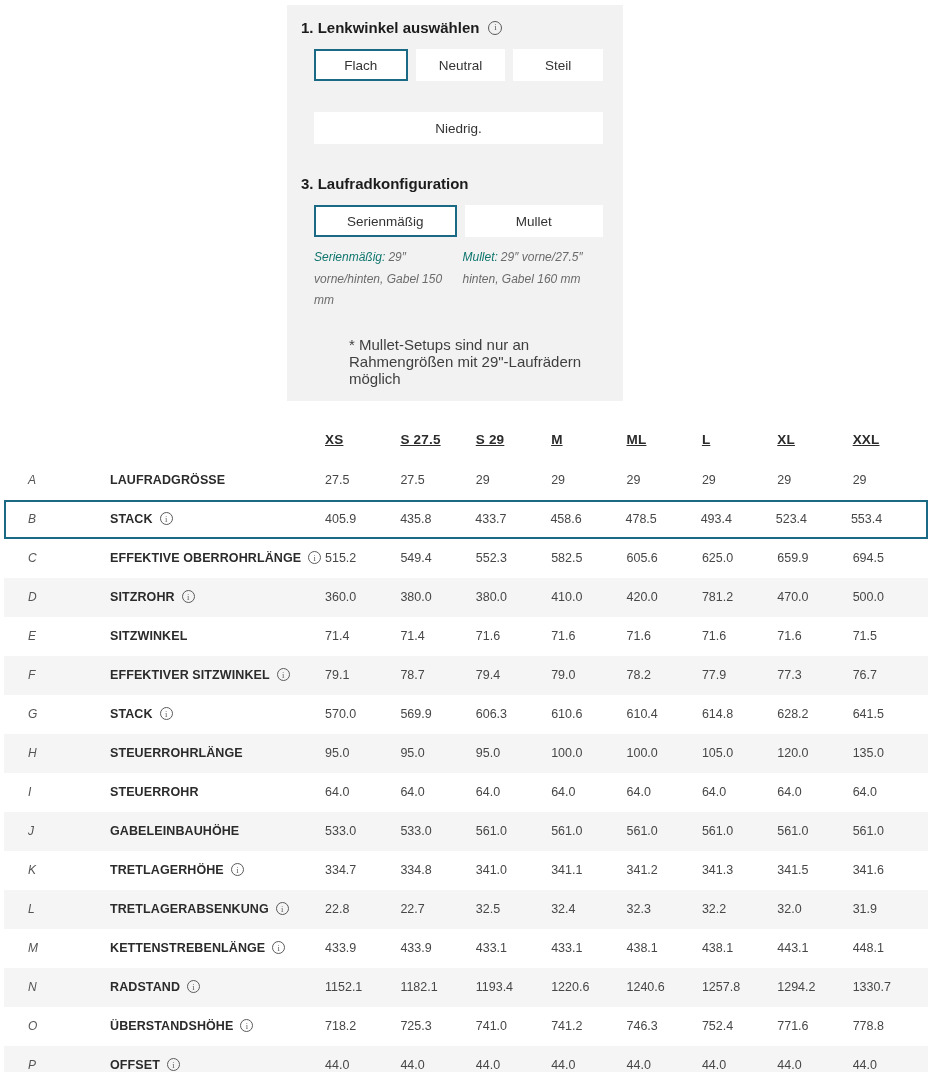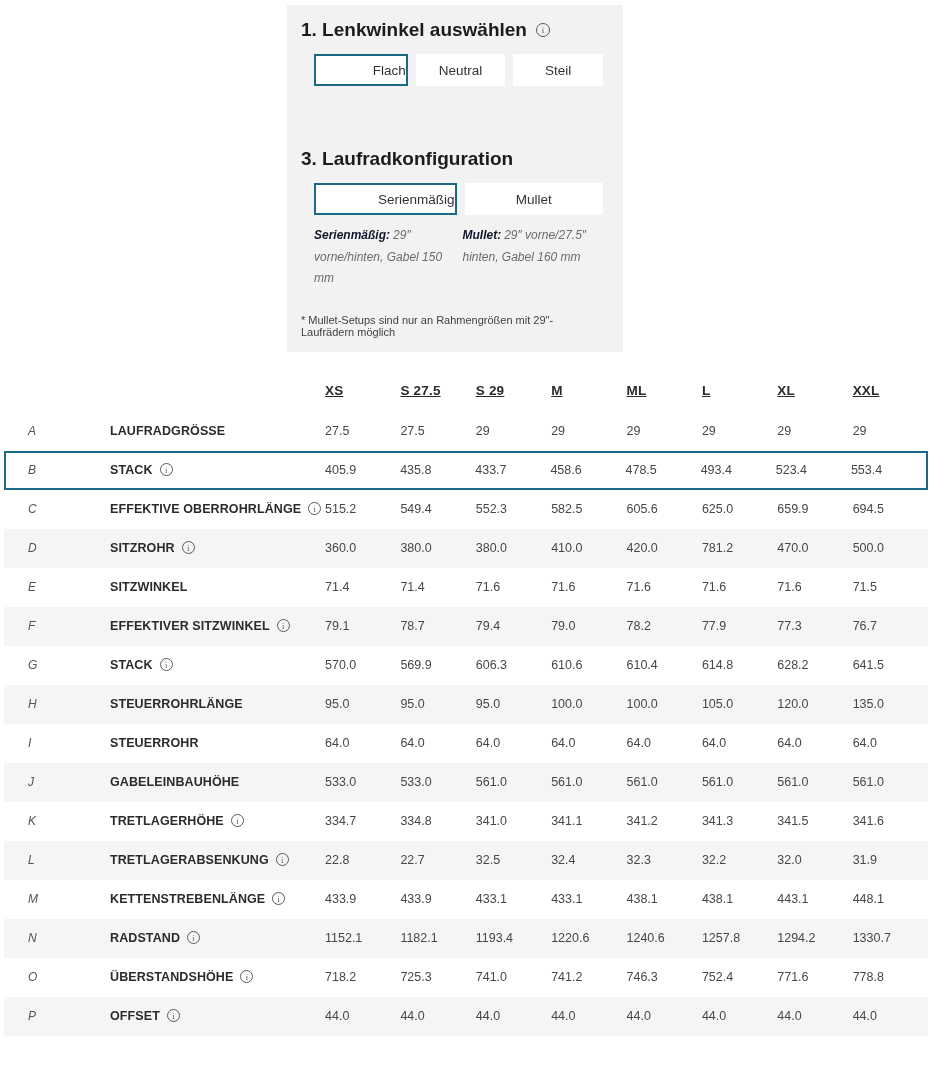--- a/index.html
+++ b/index.html
@@ -13,21 +13,21 @@
 
   
   .config-panel {
     margin: 5px 0 0 287px;
     width: 336px;
     background: var(--panel-bg);
     padding: 14px 20px 14px 14px;
   }
   .section-heading {
     display: flex; align-items: center; gap: 9px;
-    font-size: 19px; font-weight: bold; color: #1c1c1c;
+    font-size: 15px; font-weight: bold; color: #1c1c1c;
     margin-bottom: 13px;
   }
   .info-icon {
     display: inline-flex; align-items: center; justify-content: center;
     width: 14px; height: 14px; min-width: 14px;
     border: 1px solid #5a5a5a; border-radius: 50%;
     color: #5a5a5a; font-weight: normal;
   }
   .info-icon::after {
     content: "i";
@@ -35,35 +35,35 @@
     font-size: 9px; line-height: 1;
   }
   .btn-row { display: flex; gap: 8px; margin-left: 13px; }
   .btn {
     flex: 1; height: 32px;
     background: #fff; border: none;
     font-family: "Liberation Sans", sans-serif;
     font-size: 13.5px; color: #333;
     cursor: pointer;
   }
-  .btn.selected { border: 2px solid var(--accent); text-align: right; }
+  .btn.selected { border: 2px solid var(--accent); }
   .config-section + .config-section { margin-top: 31px; }
   .notes-row {
     display: flex; gap: 8px;
     margin: 10px 0 0 13px;
   }
   .note {
     flex: 1;
     font-style: italic; font-size: 12px; color: #6b6b6b;
     line-height: 1.8;
   }
-  .note-lead { font-weight: bold; color: #0f172a; margin-right: 3px; }
+  .note-lead { font-weight: normal; color: #0f766e; margin-right: 3px; }
   .panel-footnote {
     margin-top: 24px;
-    font-size: 11px; color: #3f3f3f;
+    font-size: 15px; color: #3f3f3f; margin-left: 48px;
   }
 
   
   .geo-table { margin-top: 17px; }
   .thead-row, .trow {
     display: grid;
     grid-template-columns: 82px 215px repeat(8, 1fr);
     align-items: center;
     margin: 0 4px;
     padding-left: 24px;
@@ -105,20 +105,21 @@
     </div>
     <div class="btn-row">
       <button class="btn selected">Flach</button>
       <button class="btn">Neutral</button>
       <button class="btn">Steil</button>
     </div>
   </div>
 
   <div class="config-section">
     <div class="btn-row">
+      <button class="btn">Niedrig.</button>
     </div>
   </div>
 
   <div class="config-section">
     <div class="section-heading">
       <span>3. Laufradkonfiguration</span>
     </div>
     <div class="btn-row">
       <button class="btn selected">Serienmäßig</button>
       <button class="btn">Mullet</button>

